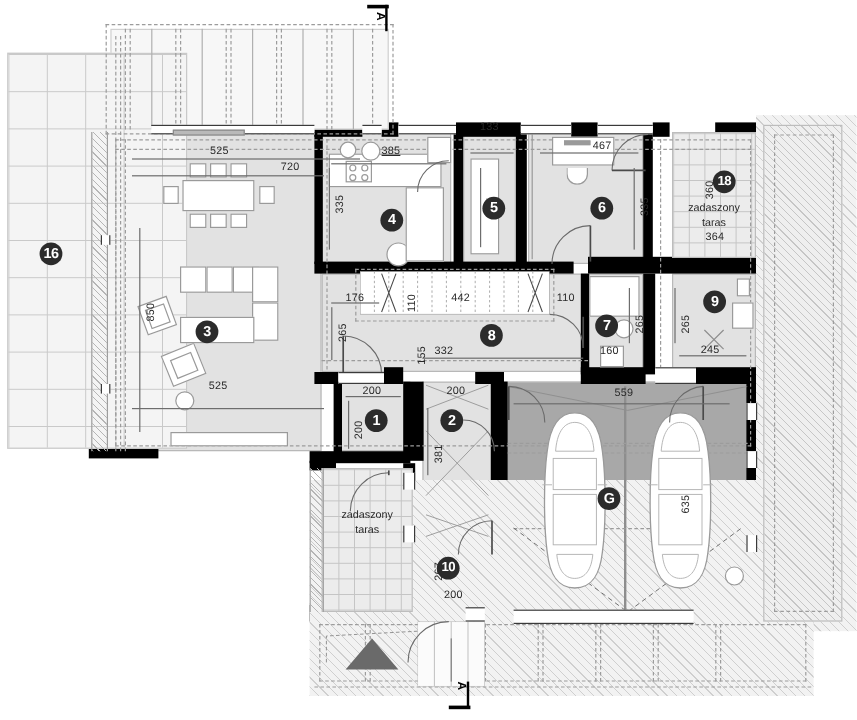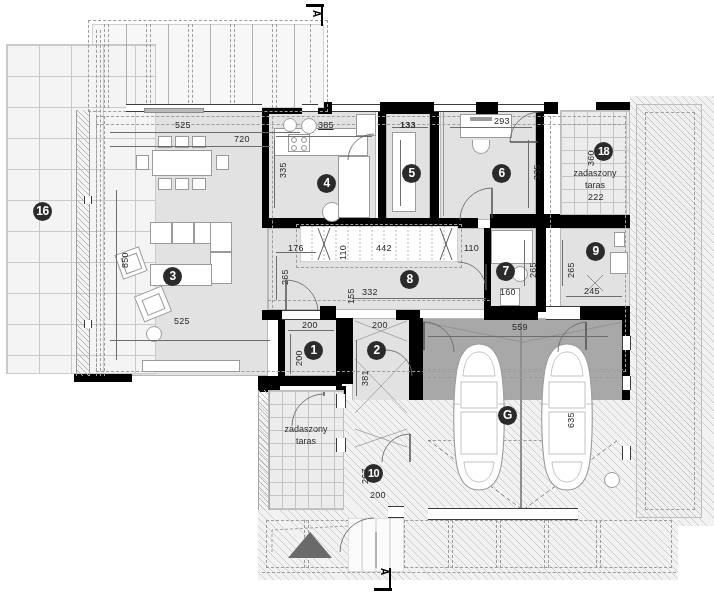--- a/index.html
+++ b/index.html
@@ -560,26 +560,26 @@
 
   <div class="dimline h" style="left:110px; top:340px; width:160px;"></div>
   <div class="dim" style="left:174px; top:316px;">525</div>
 
   <div class="dimline h" style="left:276px; top:136px; width:96px;"></div>
   <div class="dim" style="left:318px; top:120px;text-decoration:underline;">385</div>
   <div class="dimline v" style="left:274px; top:140px; height:68px;"></div>
   <div class="dim vert" style="left:278px; top:178px;">335</div>
 
   <div class="dimline h" style="left:392px; top:127px; width:36px;"></div>
-  <div class="dim" style="left:400px; top:120px;font-weight:bold;">133</div>
+  <div class="dim" style="left:400px; top:100px;">133</div>
   <div class="dimline v" style="left:400px; top:140px; height:66px;"></div>
   <div class="dim vert" style="left:404px; top:180px;">335</div>
 
   <div class="dimline h" style="left:450px; top:127px; width:82px;"></div>
-  <div class="dim" style="left:494px; top:116px;">293</div>
+  <div class="dim" style="left:494px; top:116px;">467</div>
   <div class="dimline v" style="left:528px; top:140px; height:68px;"></div>
   <div class="dim vert" style="left:532px; top:180px;">335</div>
 
   <div class="dimline h" style="left:276px; top:252px; width:40px;"></div>
   <div class="dim" style="left:288px; top:243px;">176</div>
   <div class="dimline v" style="left:276px; top:256px; height:44px;"></div>
   <div class="dim vert" style="left:280px; top:285px;">265</div>
   <div class="dim vert" style="left:338px; top:260px;">110</div>
   <div class="dim" style="left:376px; top:243px;">442</div>
   <div class="dim" style="left:464px; top:243px;">110</div>
@@ -590,21 +590,21 @@
   <div class="dimline v" style="left:524px; top:240px; height:46px;"></div>
   <div class="dim vert" style="left:528px; top:278px;">265</div>
   <div class="dim" style="left:500px; top:287px;">160</div>
 
   <div class="dimline v" style="left:562px; top:240px; height:46px;"></div>
   <div class="dim vert" style="left:566px; top:278px;">265</div>
   <div class="dimline h" style="left:566px; top:296px; width:56px;"></div>
   <div class="dim" style="left:584px; top:286px;">245</div>
 
   <div class="dim vert" style="left:586px; top:166px;">360</div>
-  <div class="dim" style="left:588px; top:192px;">222</div>
+  <div class="dim" style="left:588px; top:192px;">364</div>
   <div class="label" style="left:562px; top:168px; width:66px;">zadaszony</div>
   <div class="label" style="left:562px; top:180px; width:66px;">taras</div>
 
   <div class="dimline h" style="left:288px; top:330px; width:46px;"></div>
   <div class="dim" style="left:302px; top:320px;">200</div>
   <div class="dimline v" style="left:290px; top:334px; height:40px;"></div>
   <div class="dim vert" style="left:294px; top:366px;">200</div>
 
   <div class="dim" style="left:372px; top:320px;">200</div>
   <div class="dimline v" style="left:356px; top:340px; height:56px;"></div>

